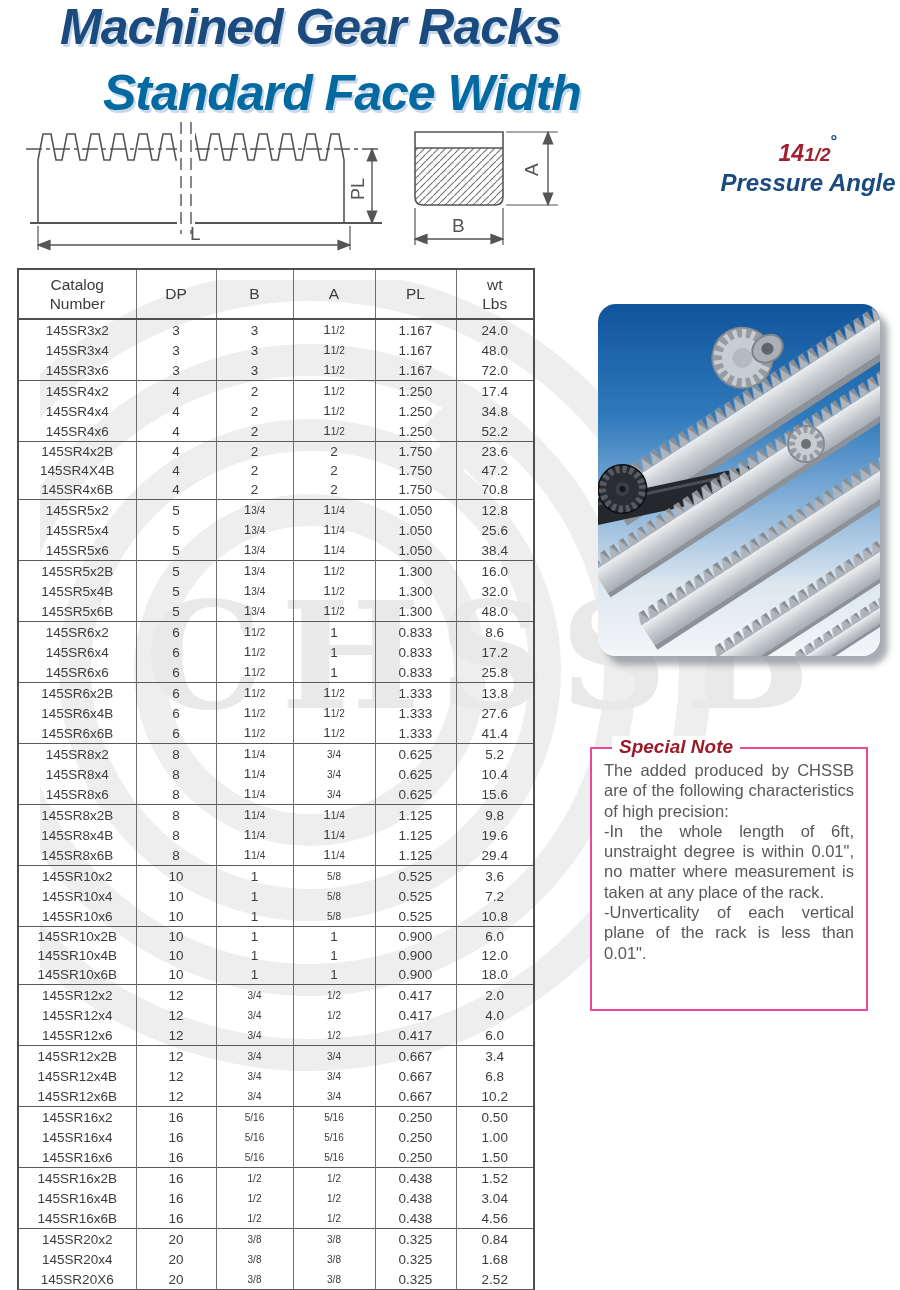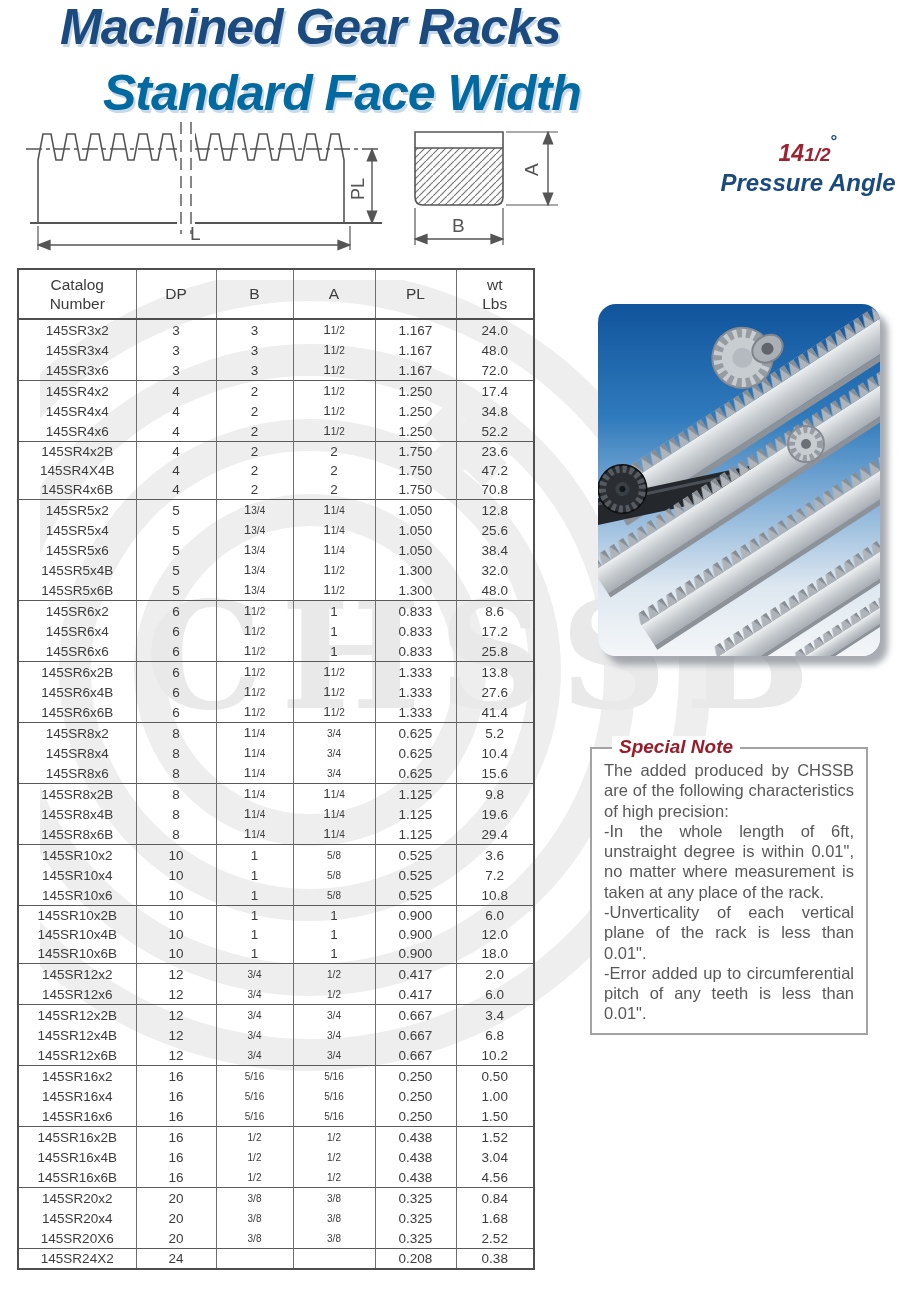--- a/index.html
+++ b/index.html
@@ -43,21 +43,21 @@
   td .wh{font-size:13.5px;}
 
   
   .photo{position:absolute;left:598px;top:304px;width:282px;height:352px;
          border-radius:18px;overflow:hidden;z-index:2;
          box-shadow:8px 9px 6px rgba(140,146,153,.75);}
   .photo svg{display:block;}
 
   
   .note{position:absolute;left:590px;top:747px;width:278px;min-height:264px;
-        border:2px solid #a3a3a3;background:#fff;z-index:2;box-sizing:border-box;}
+        border:2px solid #ec4899;background:#fff;z-index:2;box-sizing:border-box;}
   .note-title{position:absolute;top:-13px;left:20px;background:#fff;padding:0 7px;
         color:#9c1b28;font-weight:bold;font-style:italic;font-size:19px;z-index:3;}
   .note-body{padding:11px 12px 9px 12px;font-size:16.5px;color:#585858;
         text-align:justify;line-height:1.23;}
   .note-body p{margin:0;}
 </style>
 </head>
 <body>
 
 <svg class="watermark" width="820" height="860" viewBox="0 0 820 860" aria-hidden="true">
@@ -253,20 +253,28 @@
           <td>25.6</td>
         </tr>
         <tr>
           <td>145SR5x6</td>
           <td>5</td>
           <td><span class="wh">1</span><span class="fr">3/4</span></td>
           <td><span class="wh">1</span><span class="fr">1/4</span></td>
           <td>1.050</td>
           <td>38.4</td>
         </tr>
+        <tr class="group-start">
+          <td>145SR5x2B</td>
+          <td>5</td>
+          <td><span class="wh">1</span><span class="fr">3/4</span></td>
+          <td><span class="wh">1</span><span class="fr">1/2</span></td>
+          <td>1.300</td>
+          <td>16.0</td>
+        </tr>
         <tr>
           <td>145SR5x4B</td>
           <td>5</td>
           <td><span class="wh">1</span><span class="fr">3/4</span></td>
           <td><span class="wh">1</span><span class="fr">1/2</span></td>
           <td>1.300</td>
           <td>32.0</td>
         </tr>
         <tr>
           <td>145SR5x6B</td>
@@ -420,20 +428,28 @@
           <td>0.900</td>
           <td>18.0</td>
         </tr>
         <tr class="group-start">
           <td>145SR12x2</td>
           <td>12</td>
           <td><span class="fr">3/4</span></td>
           <td><span class="fr">1/2</span></td>
           <td>0.417</td>
           <td>2.0</td>
+        </tr>
+        <tr>
+          <td>145SR12x4</td>
+          <td>12</td>
+          <td><span class="fr">3/4</span></td>
+          <td><span class="fr">1/2</span></td>
+          <td>0.417</td>
+          <td>4.0</td>
         </tr>
         <tr>
           <td>145SR12x6</td>
           <td>12</td>
           <td><span class="fr">3/4</span></td>
           <td><span class="fr">1/2</span></td>
           <td>0.417</td>
           <td>6.0</td>
         </tr>
         <tr class="group-start">
@@ -619,15 +635,14 @@
     </g>
   </svg>
 </div>
 
 <div class="note">
   <span class="note-title">Special Note</span>
   <div class="note-body">
       <p>The added produced by CHSSB are of the following characteristics of high precision:</p>
       <p>-In the whole length of 6ft, unstraight degree is within 0.01", no matter where measurement is taken at any place of the rack.</p>
       <p>-Unverticality of each vertical plane of the rack is less than 0.01".</p>
-      <p>-Error added up to circumferential pitch of any teeth is less than 0.01".</p>
     </div>
 </div>
 
 </body></html>

